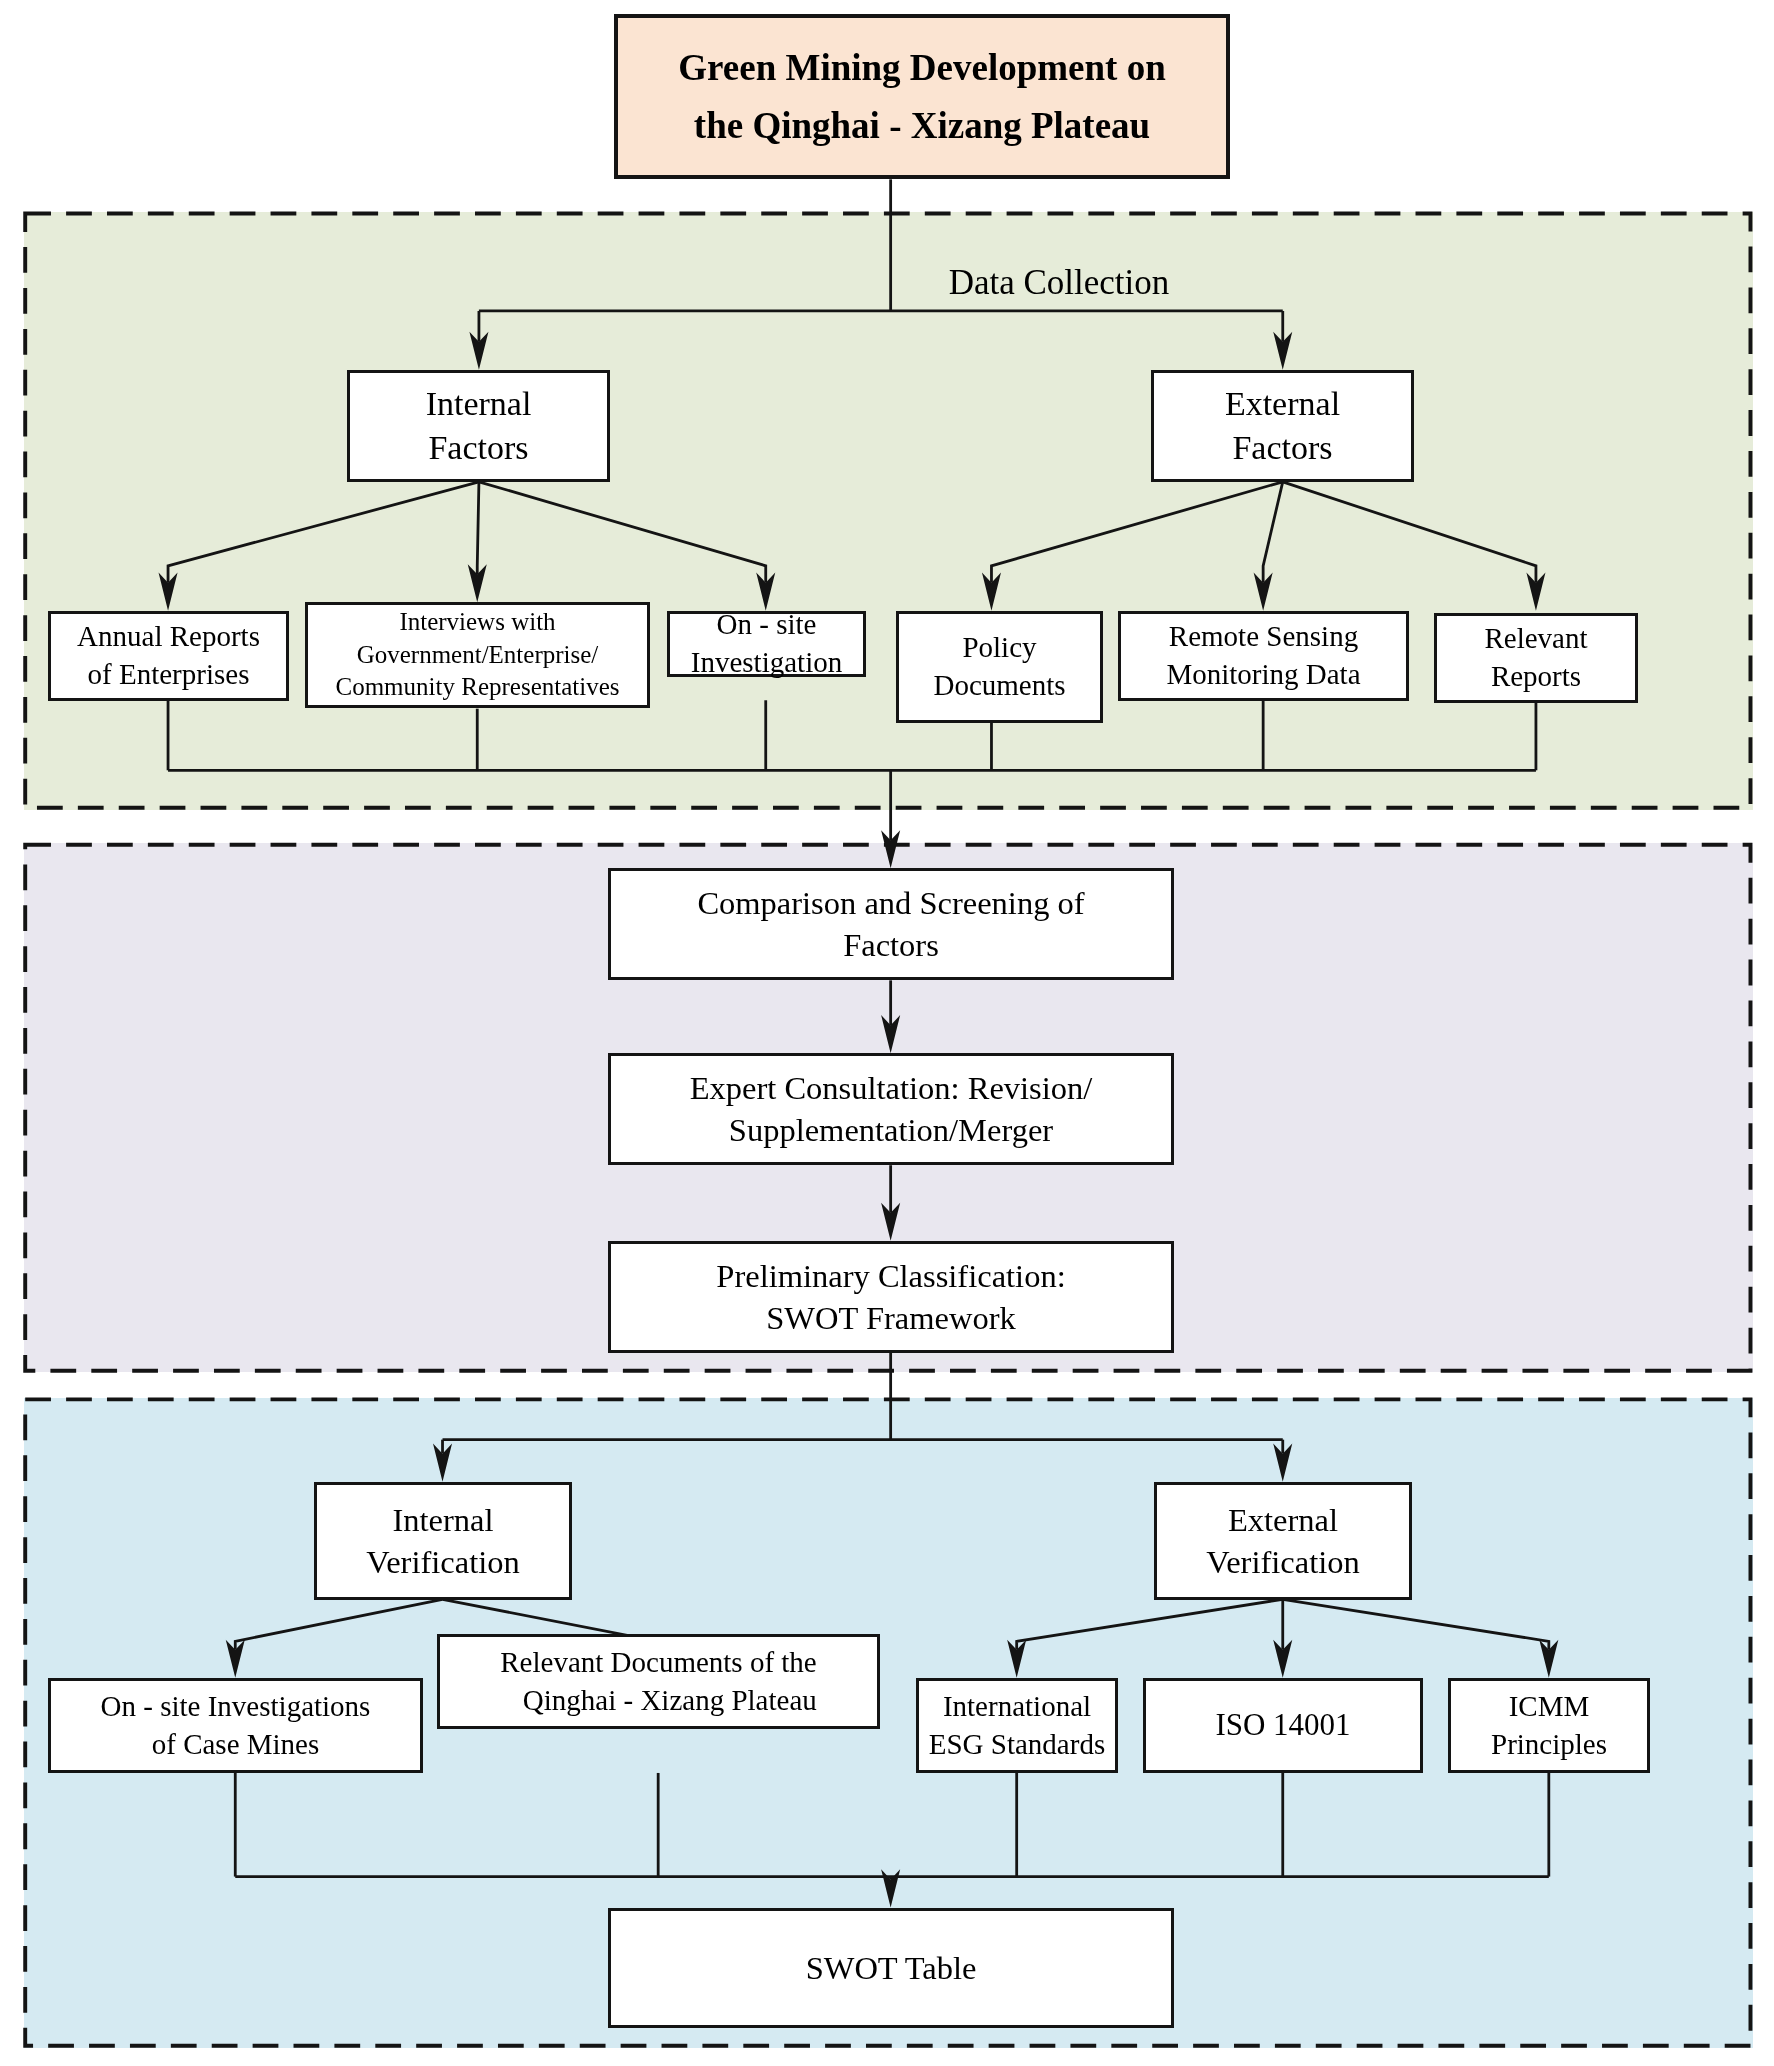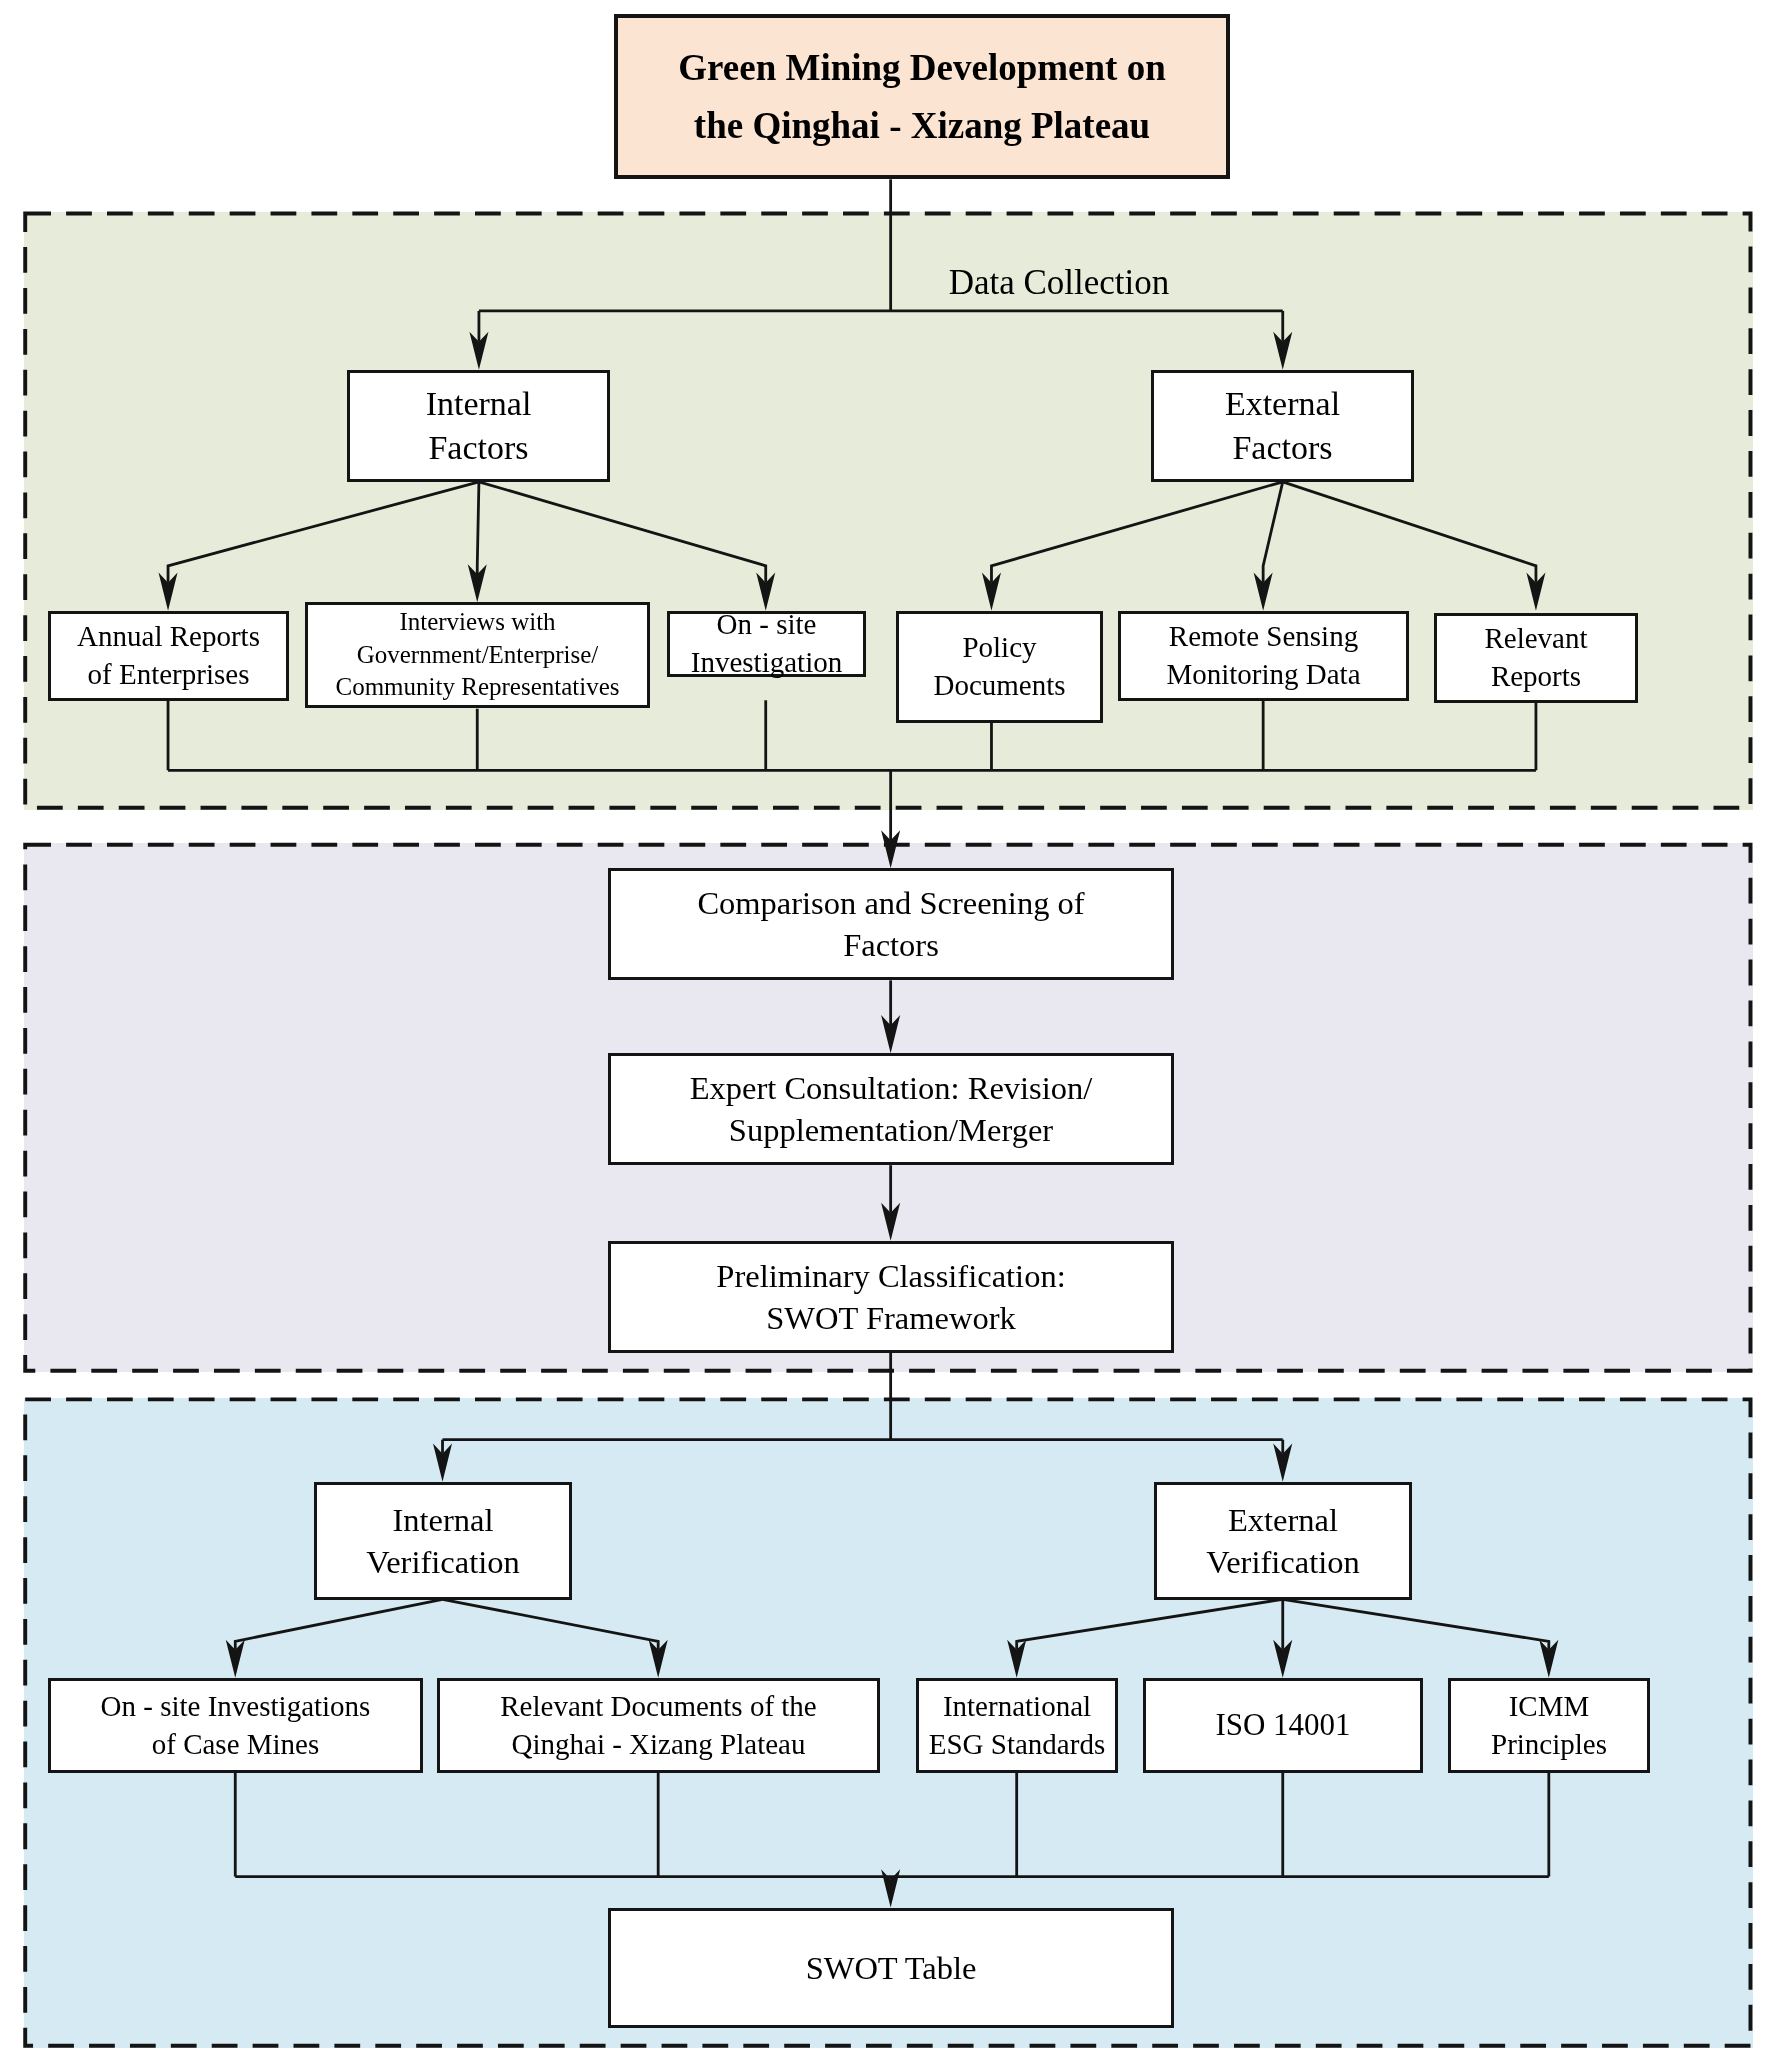--- a/index.html
+++ b/index.html
@@ -131,21 +131,21 @@
 
   <div class="node" style="left:314px;top:1482px;width:258px;height:118px;font-size:32.5px;">Internal
 Verification</div>
 
   <div class="node" style="left:1154px;top:1482px;width:258px;height:118px;font-size:32.5px;">External
 Verification</div>
 
   <div class="node" style="left:48px;top:1678px;width:375px;height:95px;font-size:29px;">On - site Investigations
 of Case Mines</div>
 
-  <div class="node" style="left:437px;top:1678px;width:443px;height:95px;font-size:29px;">Relevant Documents of the
+  <div class="node" style="left:437px;top:1634px;width:443px;height:95px;font-size:29px;text-align:right;">Relevant Documents of the
 Qinghai - Xizang Plateau</div>
 
   <div class="node" style="left:916px;top:1678px;width:202px;height:95px;font-size:29px;">International
 ESG Standards</div>
 
   <div class="node" style="left:1143px;top:1678px;width:280px;height:95px;font-size:31px;">ISO 14001</div>
 
   <div class="node" style="left:1448px;top:1678px;width:202px;height:95px;font-size:29px;">ICMM
 Principles</div>
 

